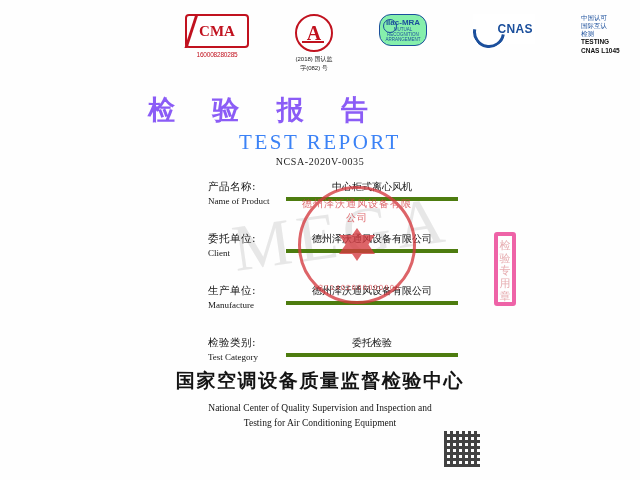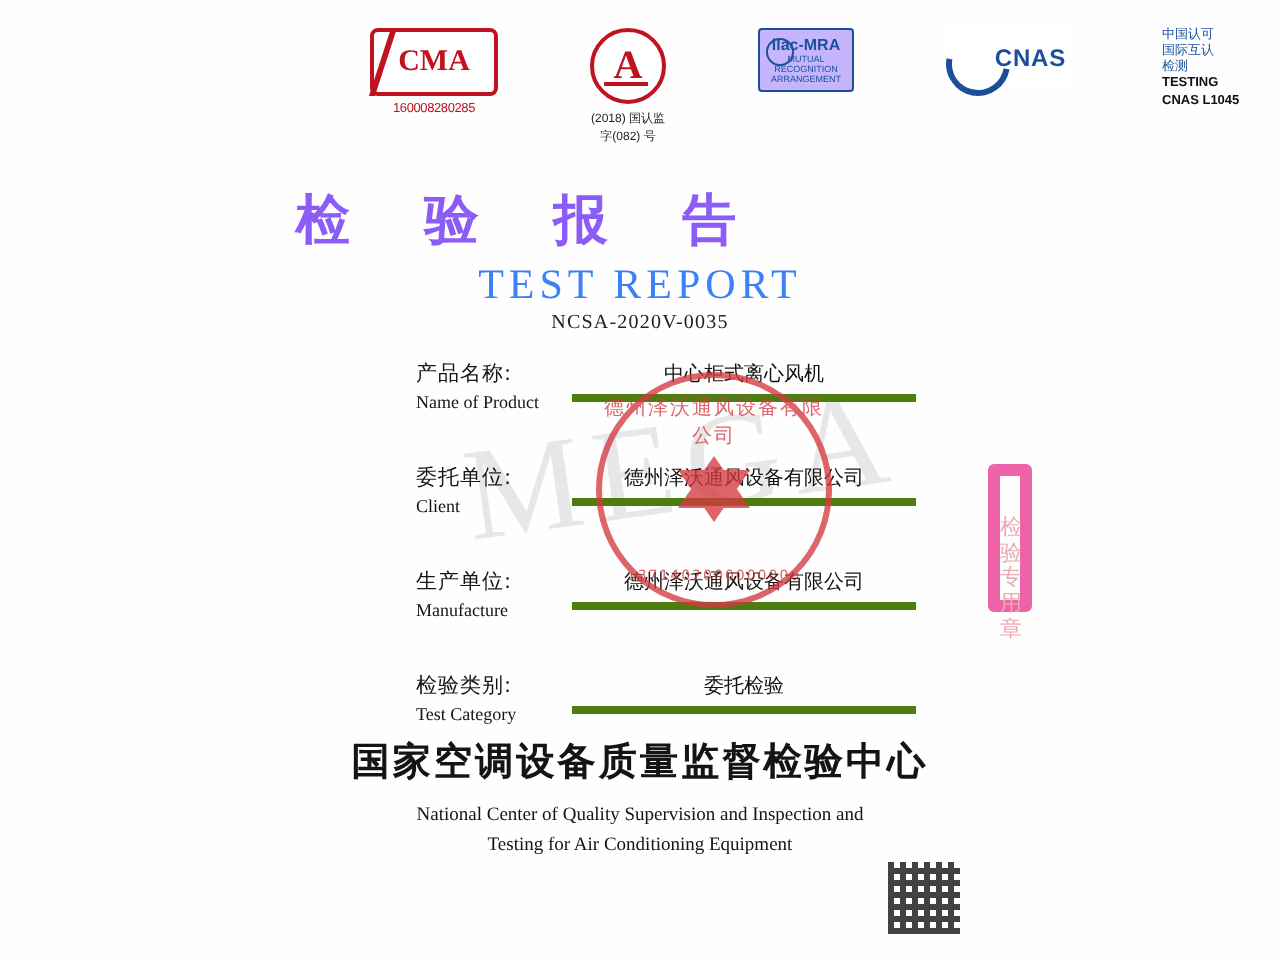--- a/index.html
+++ b/index.html
@@ -113,22 +113,22 @@
     margin-top: 3px;
     font-family: "Liberation Sans", sans-serif;
   }
 
   
   .ilac-mark {
     width: 46px;
     height: 30px;
     margin: 0 auto;
     border: 1px solid #1b4f9c;
-    border-radius: 2px;
-    background: #c4b5fd;
+    border-radius: 12px;
+    background: #86efac;
     position: relative;
     display: flex;
     flex-direction: column;
     align-items: center;
     justify-content: center;
   }
   .ilac-mark .ilac-t1 {
     color: #1b4f9c;
     font-size: 8px;
     font-weight: bold;
@@ -379,27 +379,27 @@
     font-size: 7px;
     letter-spacing: 1px;
     font-family: "DejaVu Sans", sans-serif;
   }
   .seal-side {
     position: absolute;
     left: 494px;
     top: 232px;
     width: 22px;
     height: 74px;
-    border: 6px solid #ec4899;
+    border: 4px solid #ec4899;
     border-radius: 3px;
     color: #e3a0a4;
     font-size: 11px;
     line-height: 1.15;
     text-align: center;
-    padding-top: 20px;
+    padding-top: 4px;
     box-sizing: border-box;
     font-family: "DejaVu Sans", sans-serif;
     opacity: .85;
     pointer-events: none;
   }
 
   
   .qr {
     position: absolute;
     left: 443px;

